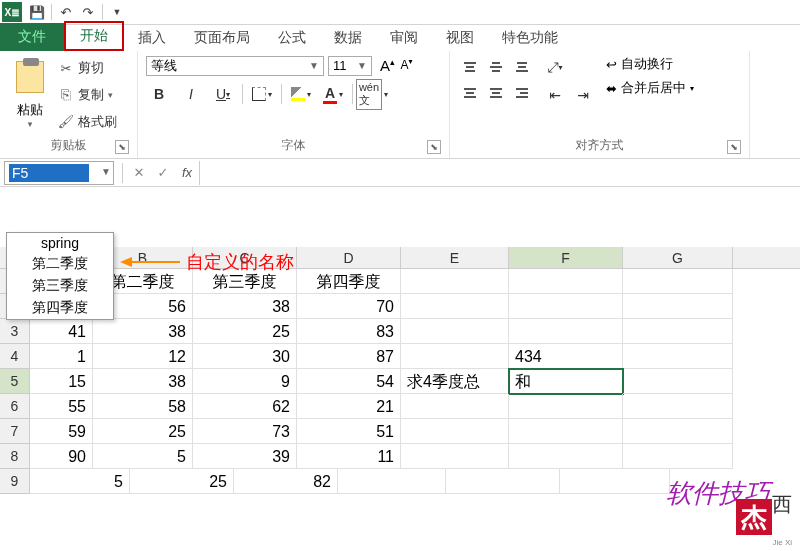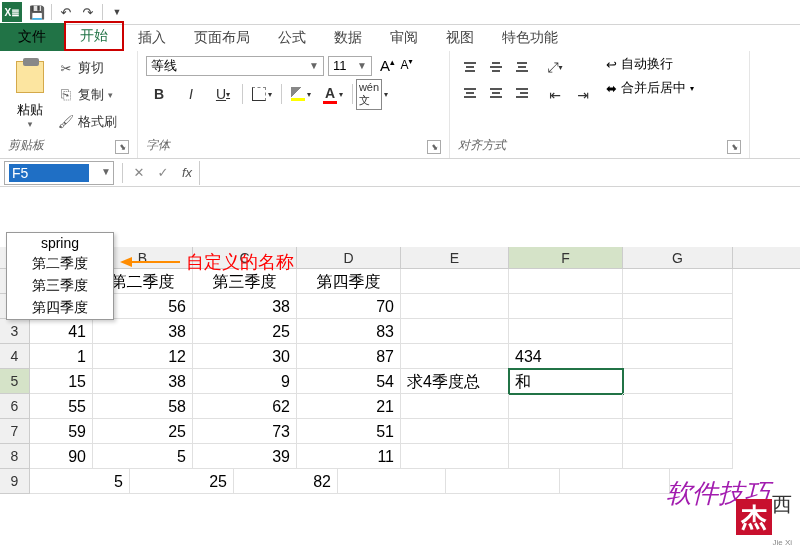--- a/index.html
+++ b/index.html
@@ -5,27 +5,27 @@
 * { box-sizing: border-box; margin: 0; padding: 0; font-family: "Microsoft YaHei", sans-serif; }
 body { width: 800px; height: 551px; background: #fff; overflow: hidden; position: relative; font-size: 13px; }
 
 .qat { height: 25px; background: #fff; border-bottom: 1px solid #d4d4d4; display: flex; align-items: center; padding-left: 2px; }
 .qat .xl-icon { width: 20px; height: 20px; background: #217346; color: #fff; font-size: 10px; font-weight: bold; display: flex; align-items: center; justify-content: center; margin-right: 4px; }
 .qat .q-btn { width: 22px; height: 22px; display: flex; align-items: center; justify-content: center; color: #444; cursor: pointer; }
 .qat .sep { width: 1px; height: 16px; background: #ccc; margin: 0 3px; }
 
 .tabs { height: 26px; background: #fff; display: flex; align-items: flex-end; }
 .tab { padding: 4px 14px; font-size: 14px; color: #444; cursor: pointer; }
-.tab.file { background: #217346; color: #000000; padding: 5px 18px; }
+.tab.file { background: #217346; color: #86efac; padding: 5px 18px; }
 .tab.active { border: 2px solid #c00; color: #217346; font-weight: 500; }
 
 .ribbon { height: 108px; border-bottom: 1px solid #d4d4d4; display: flex; background: #fff; }
 .group { border-right: 1px solid #e5e5e5; padding: 4px 8px 2px 8px; display: flex; flex-direction: column; }
 .group-body { flex: 1; display: flex; }
-.group-label { text-align: left; font-size: 12px; color: #666; padding: 2px 0; position: relative; font-style: italic; }
+.group-label { text-align: center; font-size: 12px; color: #666; padding: 2px 0; position: relative; }
 .group-label .dlg { position: absolute; right: 0; bottom: 2px; width: 14px; height: 14px; border: 1px solid #aaa; font-size: 9px; display: flex; align-items: center; justify-content: center; color: #666; }
 
 .clip-main { display: flex; flex-direction: column; align-items: center; justify-content: center; width: 44px; }
 .clip-main .paste-ico { width: 28px; height: 32px; background: #fce5a0; border: 1px solid #d4a94a; position: relative; }
 .clip-main .paste-ico:before { content:""; position:absolute; top:-4px; left:6px; width:16px; height:8px; background:#888; border-radius:2px; }
 .clip-side { margin-left: 6px; display: flex; flex-direction: column; justify-content: space-around; font-size: 13px; color: #333; }
 .clip-side div { display: flex; align-items: center; gap: 4px; padding: 1px 0; cursor: pointer; }
 .clip-side .ico { width: 16px; height: 16px; display: inline-flex; align-items: center; justify-content: center; color: #555; }
 
 .font-top { display: flex; gap: 4px; align-items: center; margin-bottom: 6px; }

